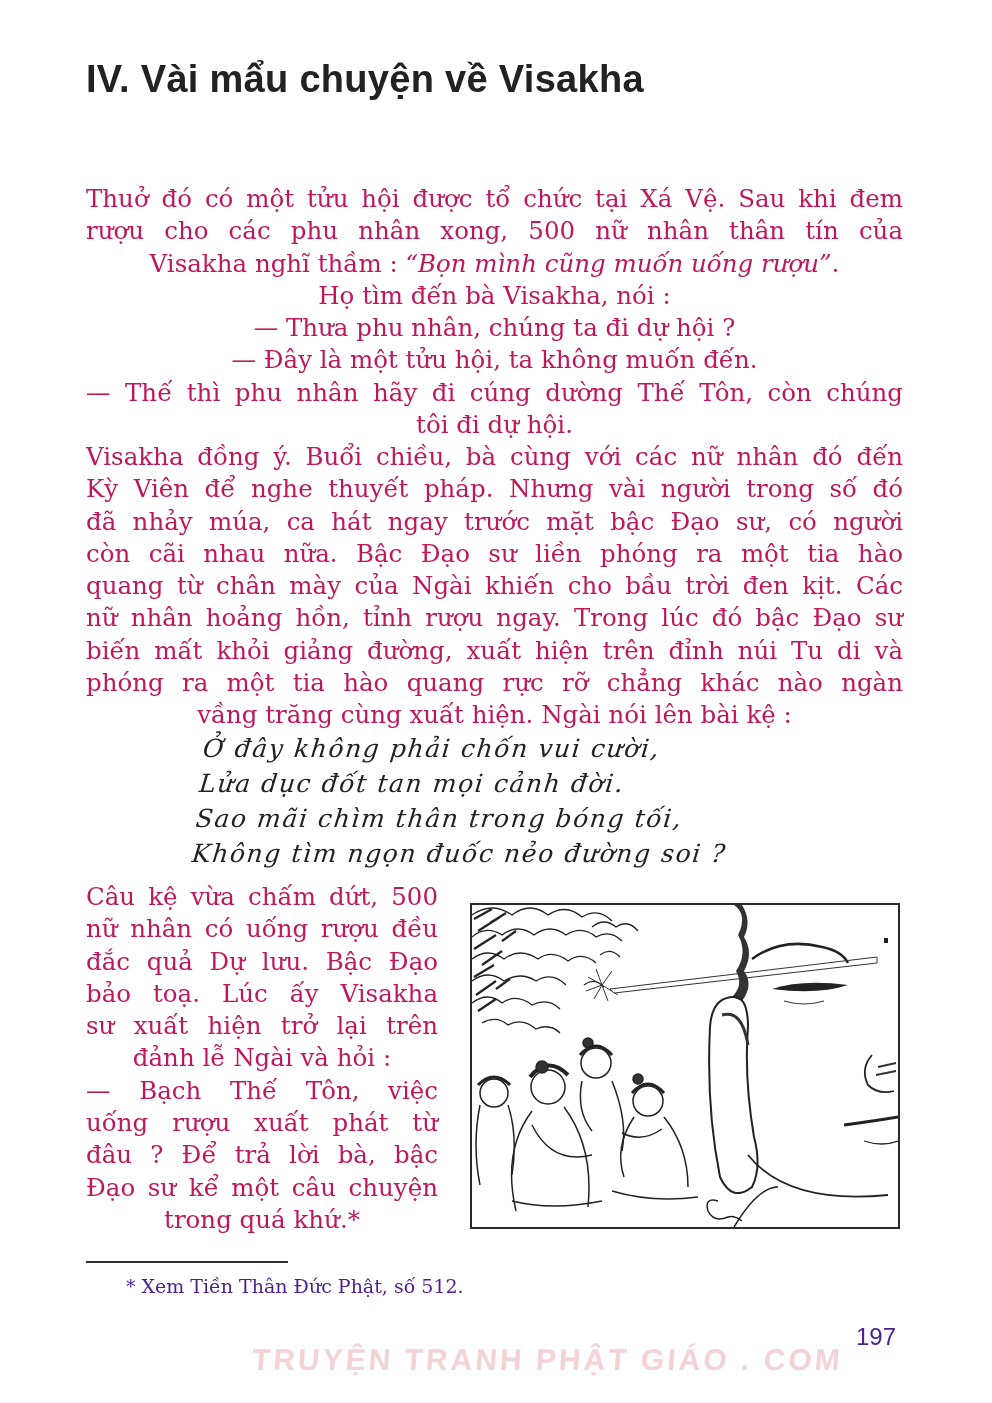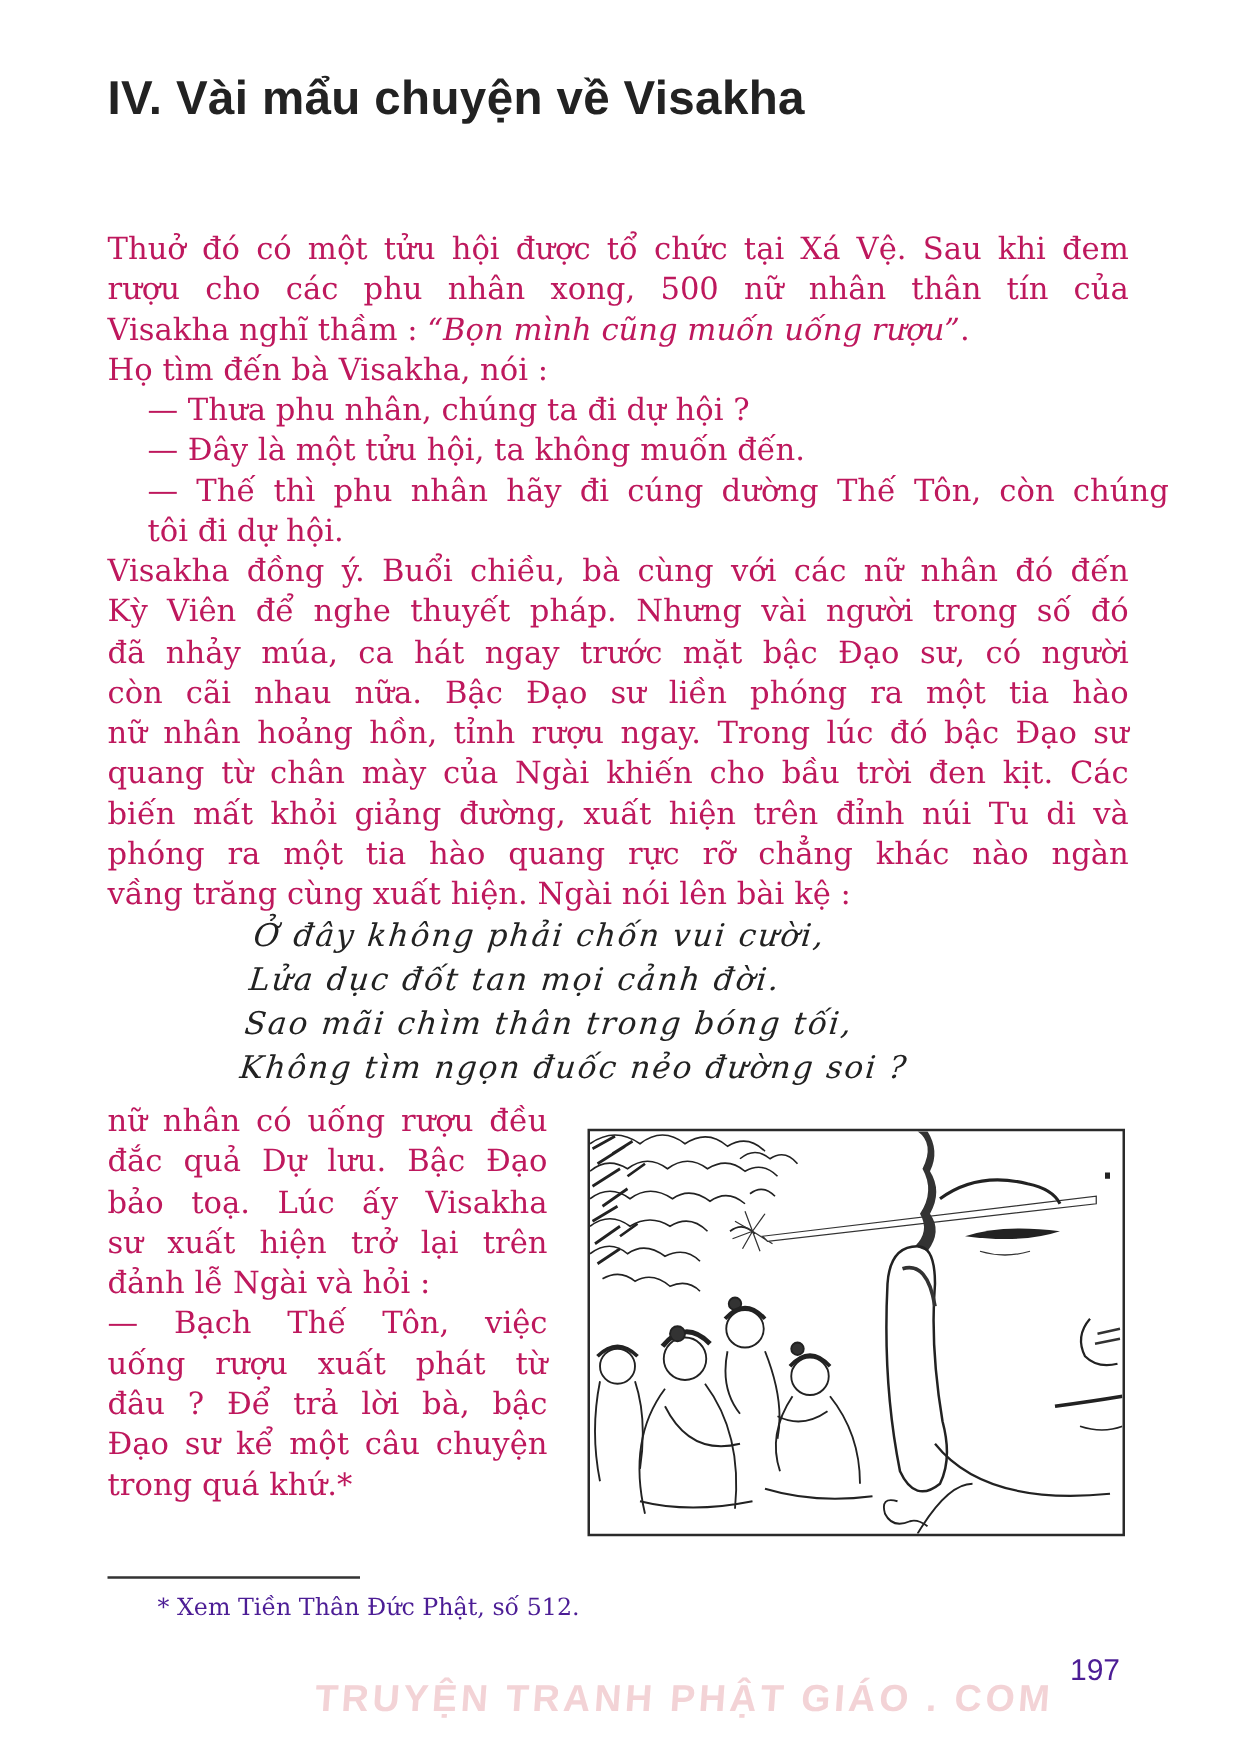--- a/index.html
+++ b/index.html
@@ -57,21 +57,21 @@
     }
     .line {
       display: block;
       white-space: nowrap;
     }
     .line.justify {
       text-align: justify;
       text-align-last: justify;
       white-space: normal;
     }
-    .line.left { text-align: left; }
+    .line.left { text-align: center; }
     .italic { font-style: italic; }
 
     .poem {
       position: absolute;
       left: 205px;
       top: 731px;
       margin: 0;
       font-family: "DejaVu Serif", serif;
       font-style: italic;
       font-size: 25px;
@@ -151,47 +151,48 @@
   <h1 class="chapter-title">IV. Vài mẩu chuyện về Visakha</h1>
 
 
   <div class="block body-text" style="top:183px;">
     <span class="line justify">Thuở đó có một tửu hội được tổ chức tại Xá Vệ. Sau khi đem</span>
     <span class="line justify">rượu cho các phu nhân xong, 500 nữ nhân thân tín của</span>
     <span class="line left"><span>Visakha nghĩ thầm : </span><span class="italic">“Bọn mình cũng muốn uống rượu”</span><span>.</span></span>
     <span class="line left">Họ tìm đến bà Visakha, nói :</span>
   </div>
 
-  <div class="block body-text" style="top:312px;margin-left:32px;">
+  <div class="block body-text" style="top:312px;">
     <span class="line left">— Thưa phu nhân, chúng ta đi dự hội ?</span>
     <span class="line left">— Đây là một tửu hội, ta không muốn đến.</span>
     <span class="line justify">— Thế thì phu nhân hãy đi cúng dường Thế Tôn, còn chúng</span>
     <span class="line left">tôi đi dự hội.</span>
   </div>
 
   <div class="block body-text" style="top:441px;">
     <span class="line justify">Visakha đồng ý. Buổi chiều, bà cùng với các nữ nhân đó đến</span>
     <span class="line justify">Kỳ Viên để nghe thuyết pháp. Nhưng vài người trong số đó</span>
     <span class="line justify">đã nhảy múa, ca hát ngay trước mặt bậc Đạo sư, có người</span>
     <span class="line justify">còn cãi nhau nữa. Bậc Đạo sư liền phóng ra một tia hào</span>
+    <span class="line justify">quang từ chân mày của Ngài khiến cho bầu trời đen kịt. Các</span>
     <span class="line justify">nữ nhân hoảng hồn, tỉnh rượu ngay. Trong lúc đó bậc Đạo sư</span>
-    <span class="line justify">quang từ chân mày của Ngài khiến cho bầu trời đen kịt. Các</span>
     <span class="line justify">biến mất khỏi giảng đường, xuất hiện trên đỉnh núi Tu di và</span>
     <span class="line justify">phóng ra một tia hào quang rực rỡ chẳng khác nào ngàn</span>
     <span class="line left">vầng trăng cùng xuất hiện. Ngài nói lên bài kệ :</span>
   </div>
 
   <div class="poem">
     <span class="line">Ở đây không phải chốn vui cười,</span>
     <span class="line">Lửa dục đốt tan mọi cảnh đời.</span>
     <span class="line">Sao mãi chìm thân trong bóng tối,</span>
     <span class="line">Không tìm ngọn đuốc nẻo đường soi ?</span>
   </div>
 
   <div class="side-block body-text">
+    <span class="line justify">Câu kệ vừa chấm dứt, 500</span>
     <span class="line justify">nữ nhân có uống rượu đều</span>
     <span class="line justify">đắc quả Dự lưu. Bậc Đạo</span>
     <span class="line justify">bảo toạ. Lúc ấy Visakha</span>
     <span class="line justify">sư xuất hiện trở lại trên</span>
     <span class="line left">đảnh lễ Ngài và hỏi :</span>
     <span class="line justify">— Bạch Thế Tôn, việc</span>
     <span class="line justify">uống rượu xuất phát từ</span>
     <span class="line justify">đâu ? Để trả lời bà, bậc</span>
     <span class="line justify">Đạo sư kể một câu chuyện</span>
     <span class="line left">trong quá khứ.*</span>

